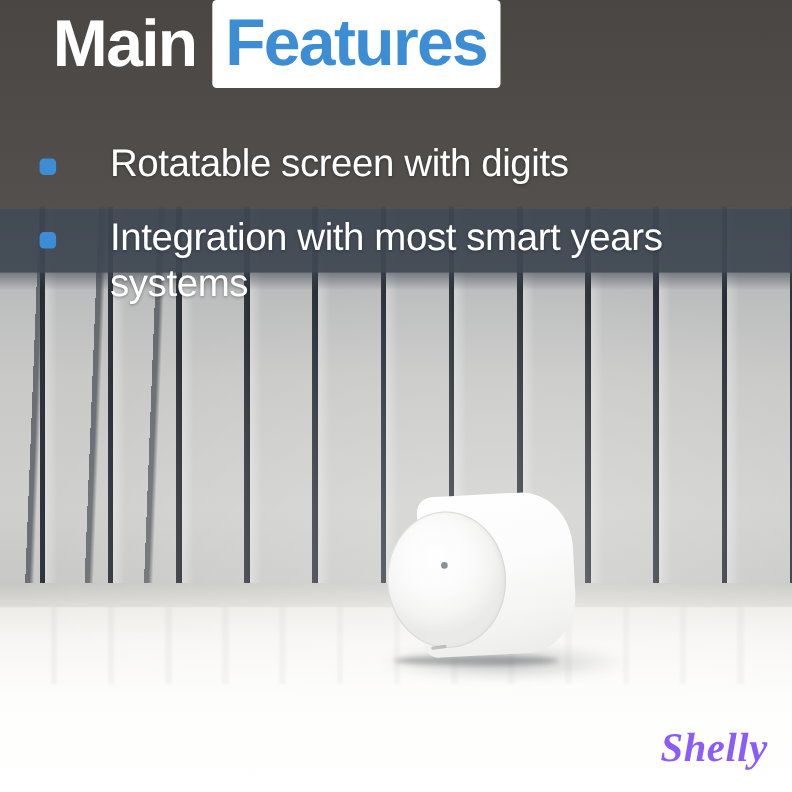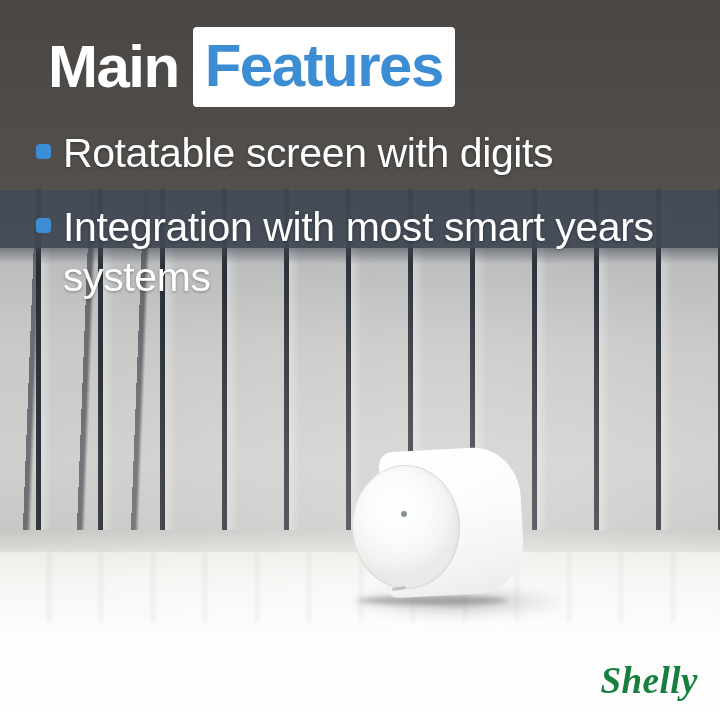--- a/index.html
+++ b/index.html
@@ -169,21 +169,21 @@
     position:absolute; left:0; right:0; top:190px; height:58px;
     background:linear-gradient(180deg, rgba(62,70,81,0.95) 0%, rgba(64,72,83,0.95) 100%);
   }
   .overlay-fade {
     position:absolute; left:0; right:0; top:248px; height:16px;
     background:linear-gradient(180deg, rgba(64,72,83,0.55) 0%, rgba(64,72,83,0) 100%);
   }
 
   
   .title-wrap {
-    position:absolute; left:48px; top:27px;
+    position:absolute; left:48px; top:0;
     display:flex; align-items:center;
   }
   .title-main {
     font-size:60px; font-weight:bold;
     color:#ffffff;
     letter-spacing:-1.5px;
     line-height:1;
     padding-right:14px;
   }
   .title-box {
@@ -206,25 +206,26 @@
     display:flex; align-items:flex-start;
     margin-bottom:24px;
   }
   .bullet-dot {
     width:15px; height:15px;
     border-radius:4px;
     flex:0 0 auto;
     margin-top:16px; margin-right:12px;
   }
   .bullet-text {
-    font-size:41px;
+    font-size:35px;
     color:#ffffff;
     line-height:1.22;
     letter-spacing:-0.4px;
     text-shadow:0 1px 3px rgba(0,0,0,0.35);
+    margin-left:37px;
   }
 
   
   .brand {
     position:absolute; right:22px; bottom:18px;
     font-family:"Liberation Serif", serif;
     font-style:italic; font-weight:bold;
     font-size:37px;
     letter-spacing:0.5px;
   }
@@ -284,15 +285,15 @@
     </div>
 
 
     <div class="bullet-row">
       <span class="bullet-dot" style="background: rgb(61, 141, 212);"></span>
       <span class="bullet-text">Integration with most smart years systems</span>
     </div>
 
   </div>
 
-  <div class="brand" style="color: #15803d; text-align: right;">Shelly</div>
+  <div class="brand" style="color: #8b5cf6; text-align: right;">Shelly</div>
 
 </div>
 
 </body></html>

